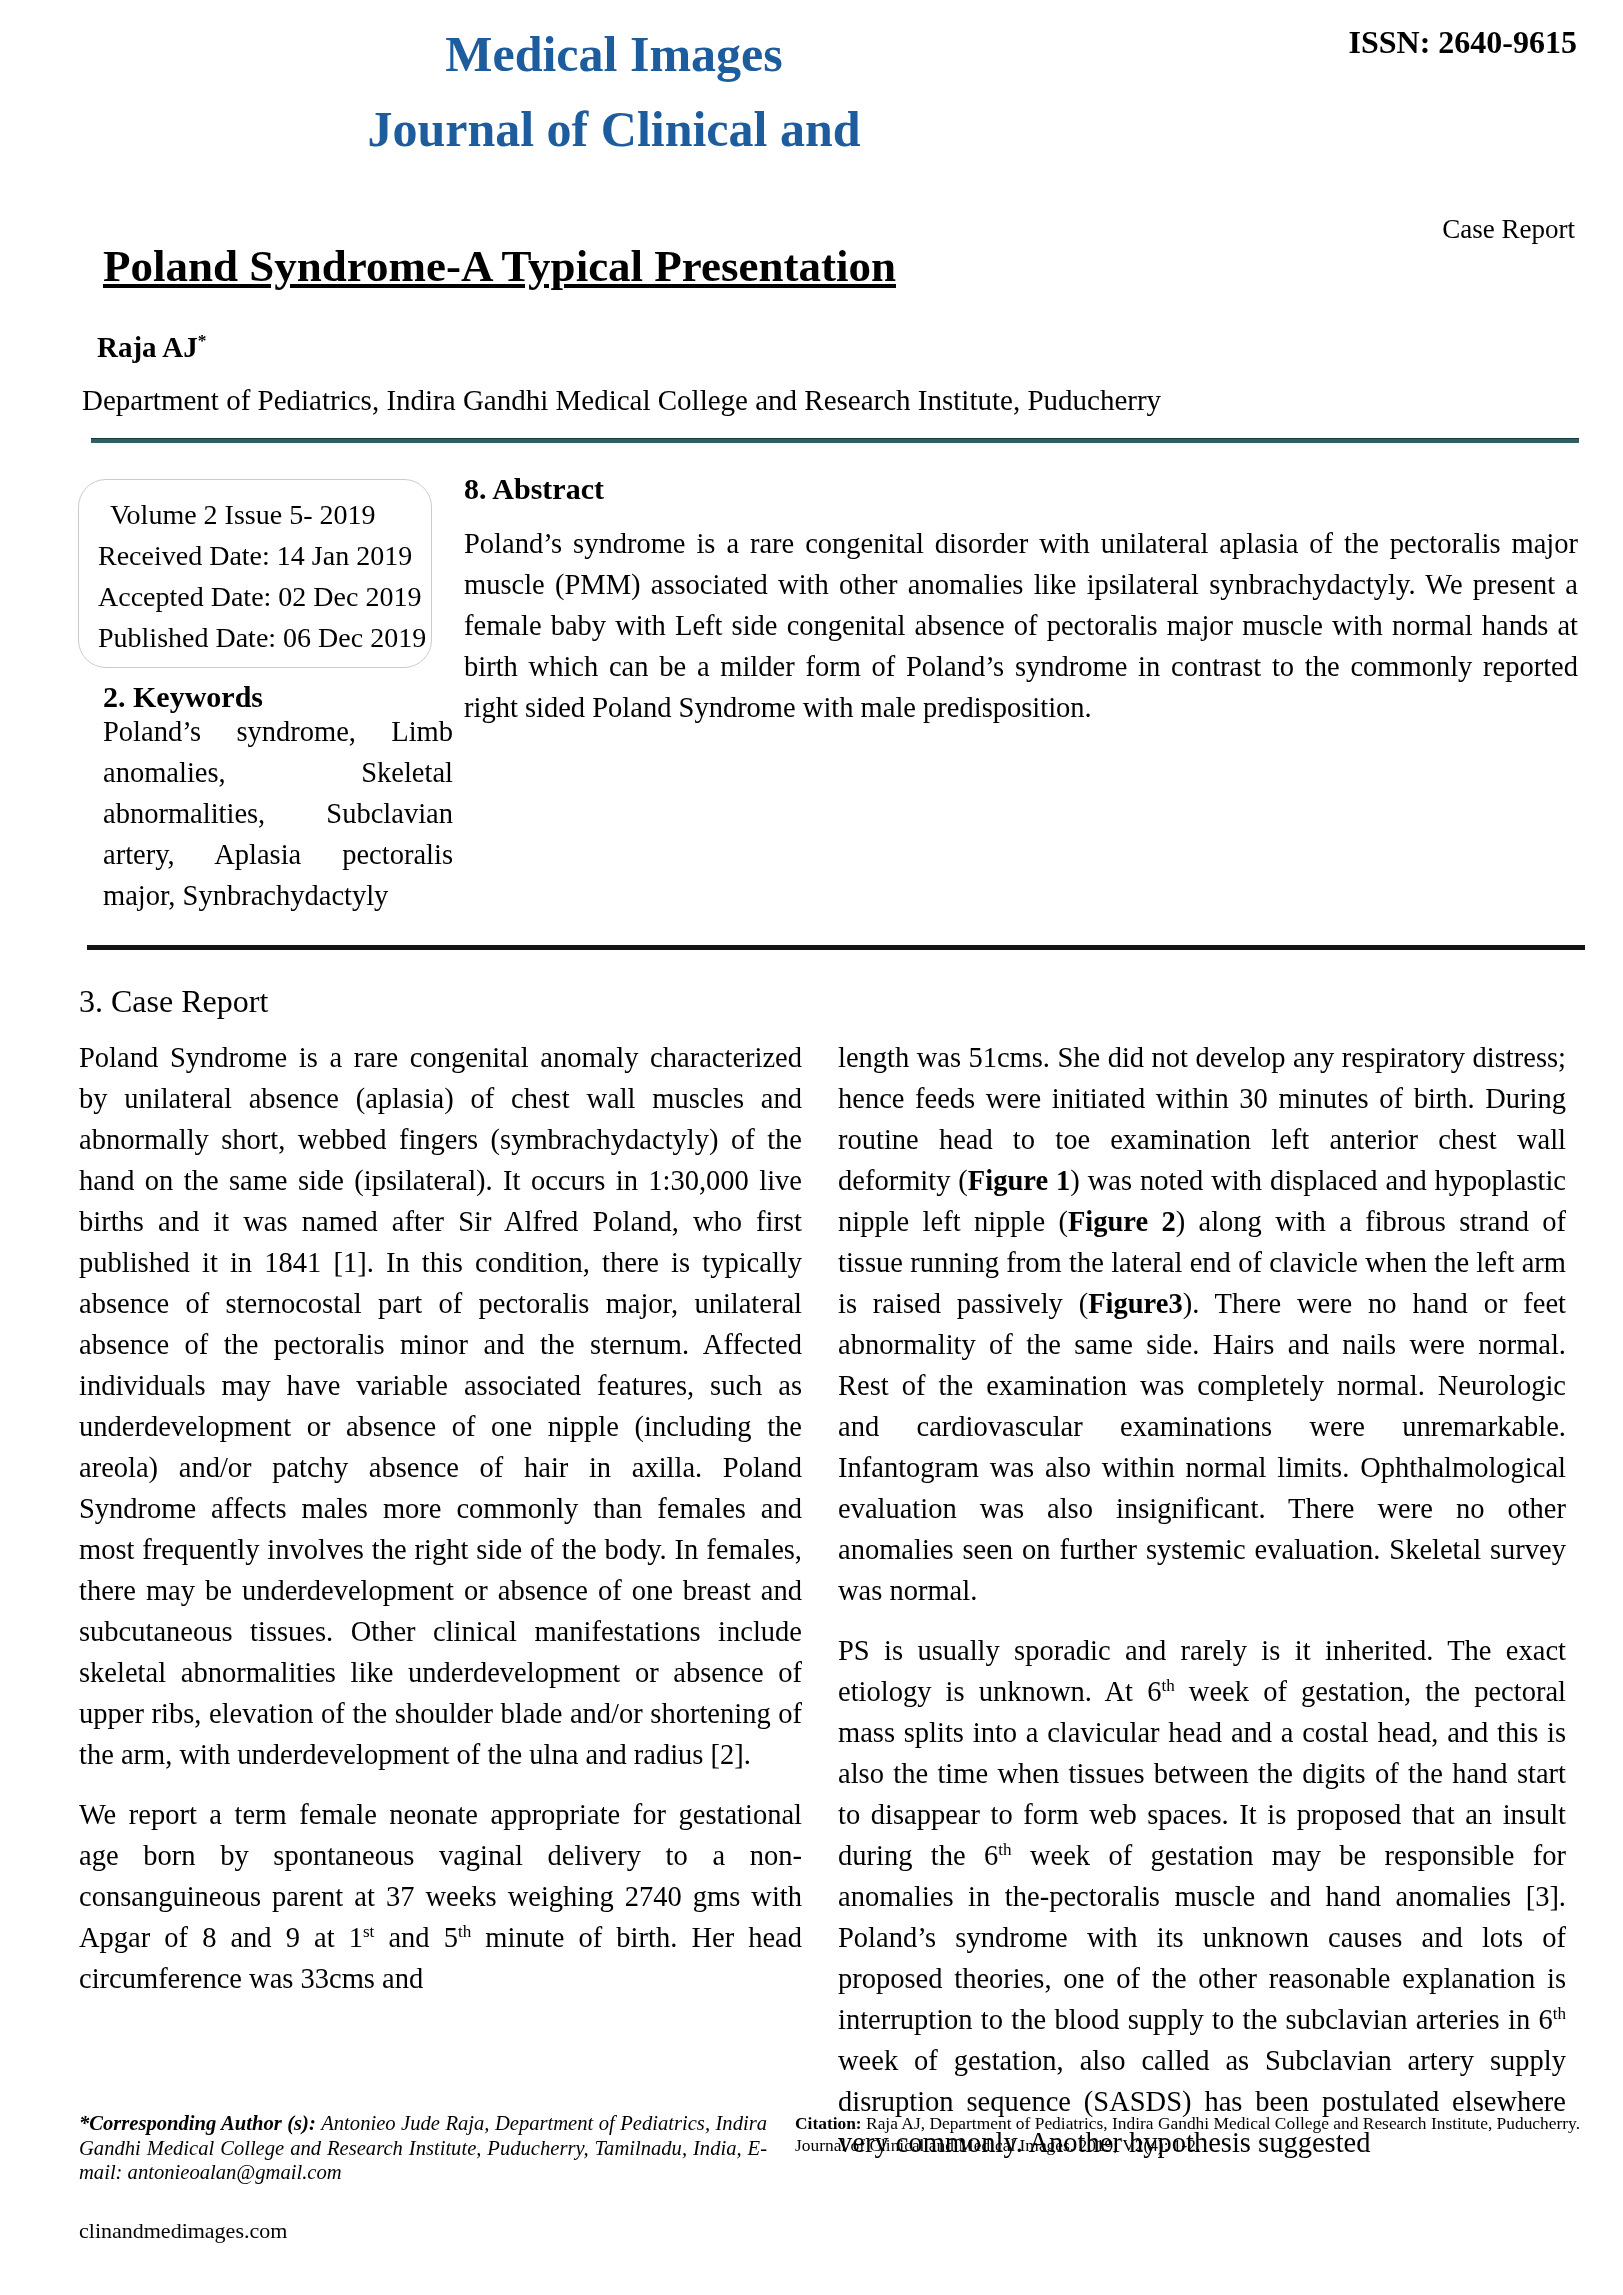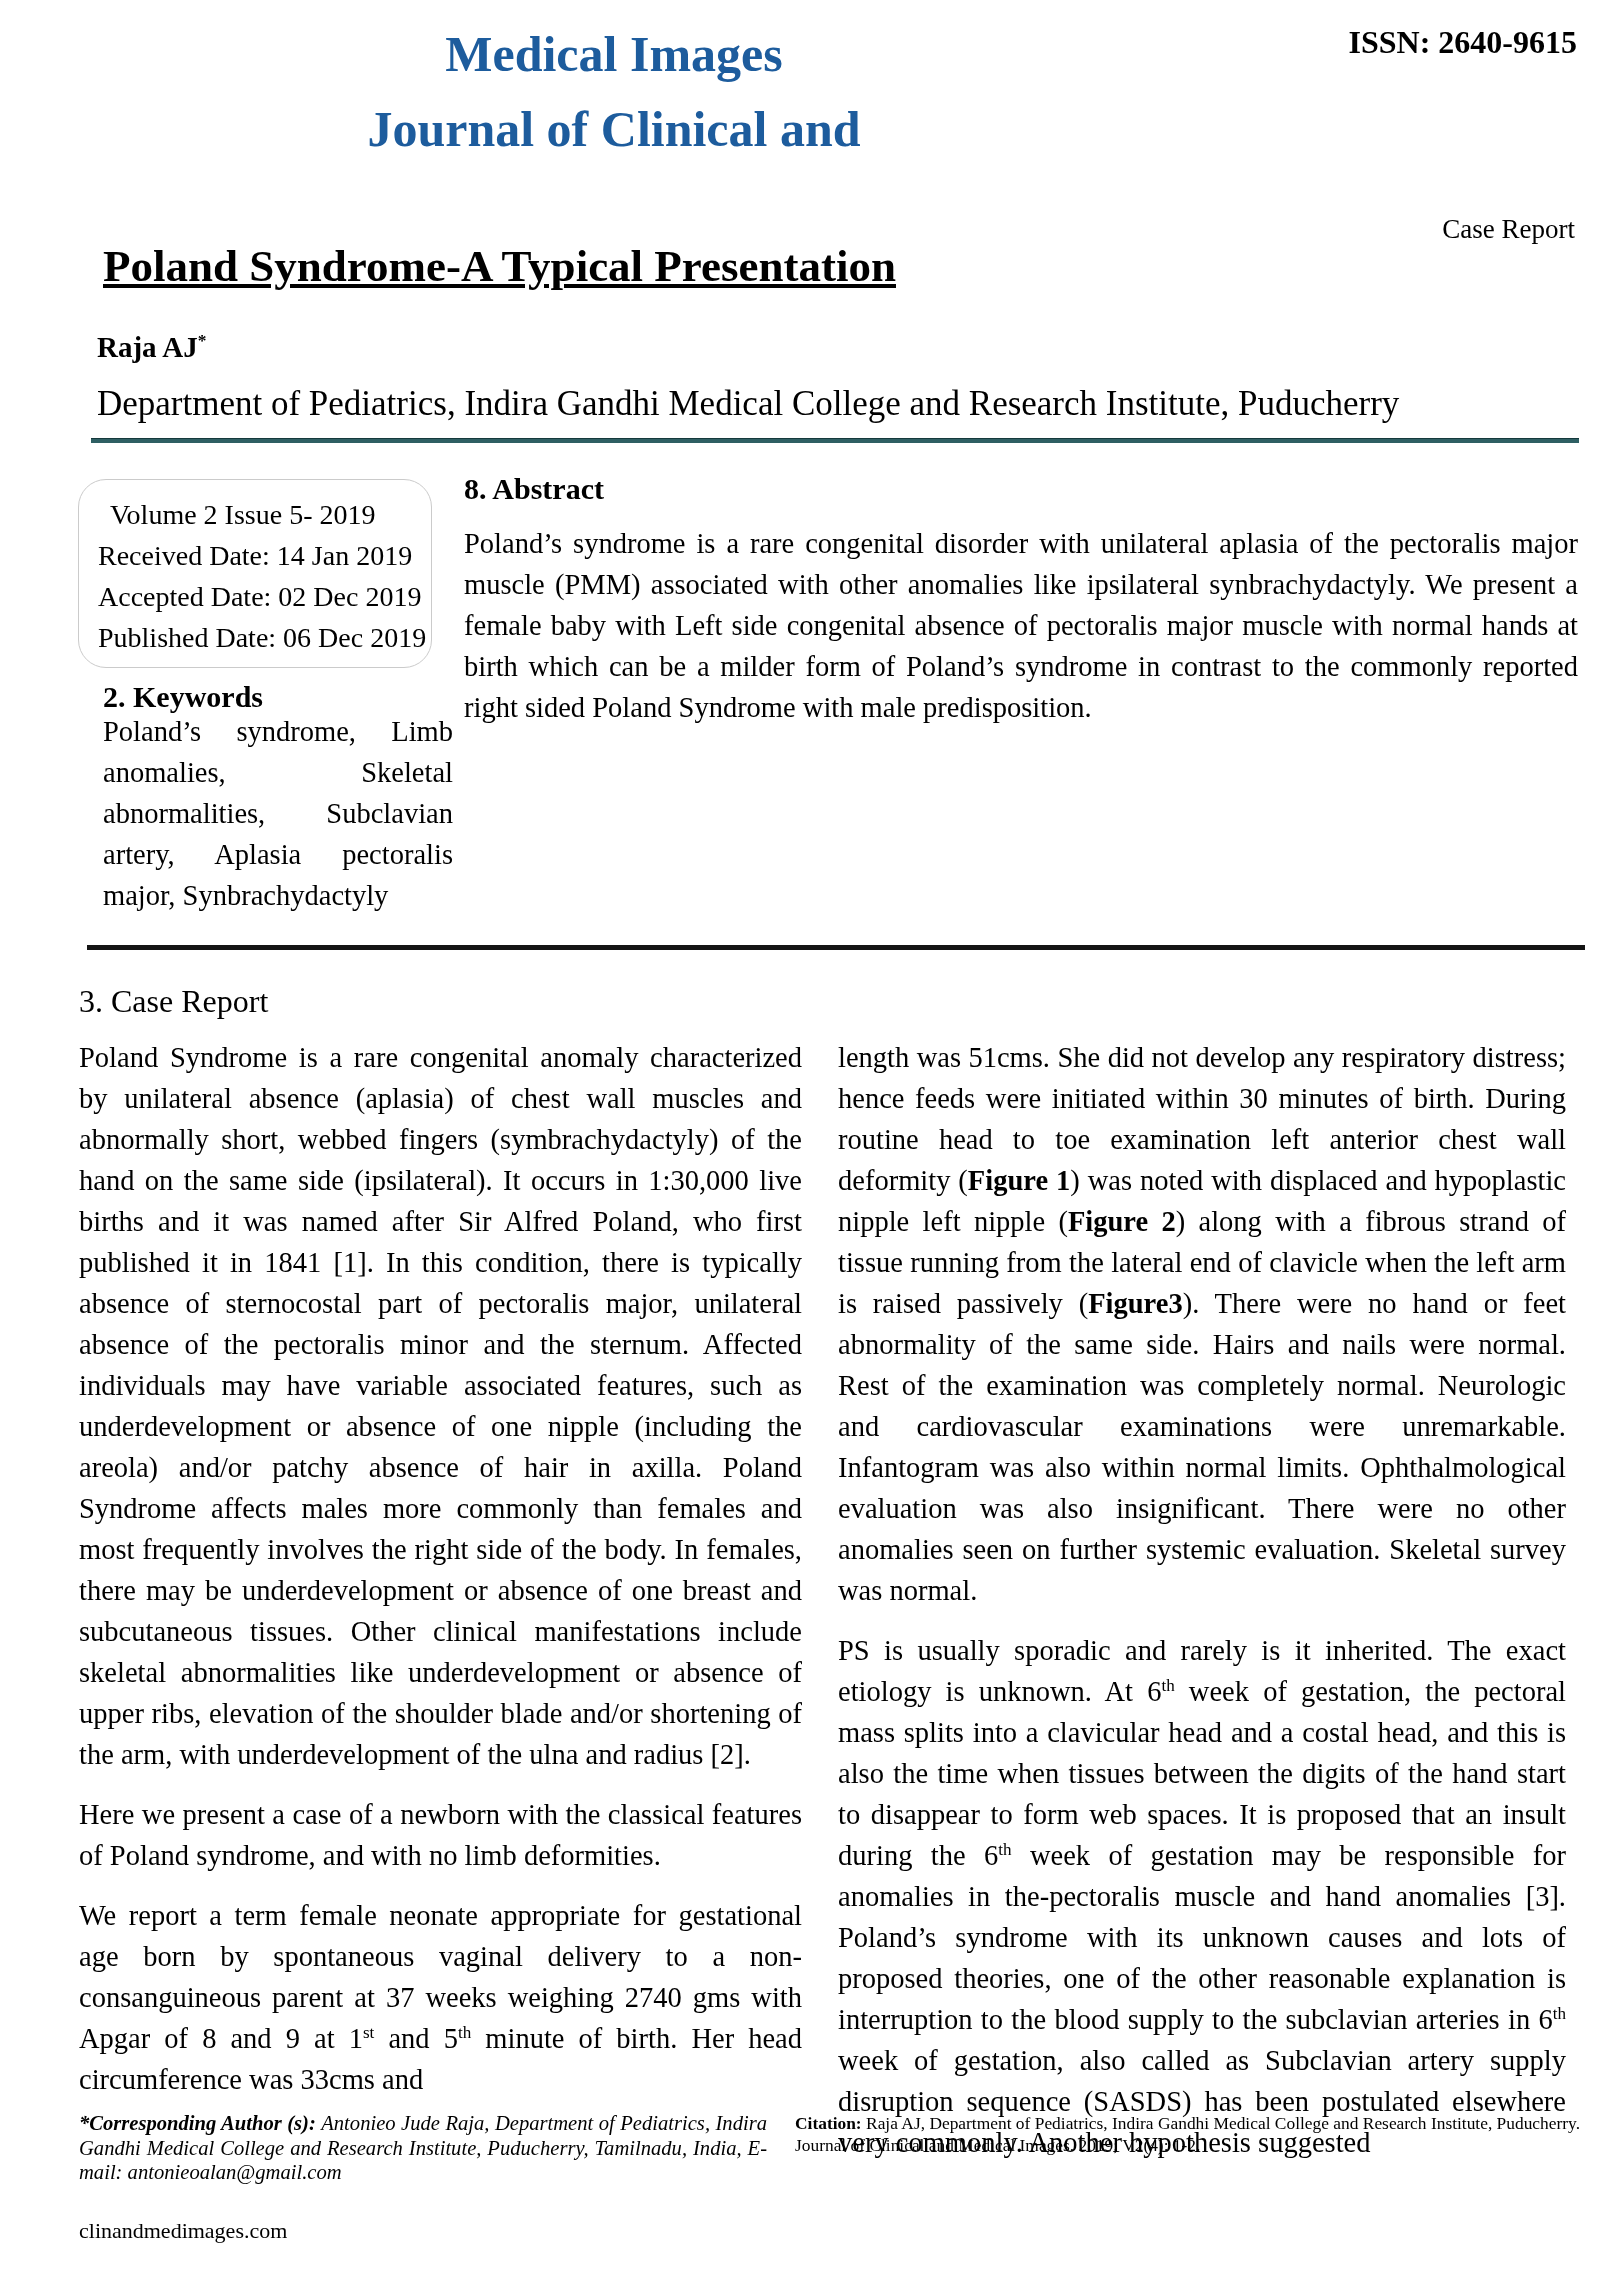--- a/index.html
+++ b/index.html
@@ -38,22 +38,22 @@
   }
   .article-title{
     left:95px;top:232px;width:1427px;
     font-size:45px;font-weight:bold;
   }
   .author-line{
     left:97px;top:331px;
     font-size:29px;font-weight:bold;
   }
   .affiliation{
-    left:97px;top:384px;width:1443px;
-    font-size:35px;
+    left:82px;top:384px;width:1443px;
+    font-size:29px;
   }
   .rule-teal{
     left:91px;top:438px;width:1488px;height:4px;
     background:var(--rule-teal);
     border-top:0.8px solid #16393c;
   }
   .meta-box{
     left:78px;top:479px;width:354px;height:189px;
     border:1.6px solid var(--box-border);
     border-radius:28px;
@@ -145,21 +145,20 @@
 
   <div class="abs sec-heading keywords-heading">2. Keywords</div>
   <div class="abs keywords-text">Poland’s syndrome, Limb anomalies, Skeletal abnormalities, Subclavian artery, Aplasia pectoralis major, Synbrachydactyly</div>
 
   <div class="abs rule-black"></div>
 
   <div class="abs case-heading">3. Case Report</div>
 
   <div class="abs body-col col-left">
     <p><span>Poland Syndrome is a rare congenital anomaly characterized by unilateral absence (aplasia) of chest wall muscles and abnormally short, webbed fingers (symbrachydactyly) of the hand on the same side (ipsilateral). It occurs in 1:30,000 live births and it was named after Sir Alfred Poland, who first published it in 1841 [1]. In this condition, there is typically absence of sternocostal part of pectoralis major, unilateral absence of the pectoralis minor and the sternum. Affected individuals may have variable associated features, such as underdevelopment or absence of one nipple (including the areola) and/or patchy absence of hair in axilla. Poland Syndrome affects males more commonly than females and most frequently involves the right side of the body. In females, there may be underdevelopment or absence of one breast and subcutaneous tissues. Other clinical manifestations include skeletal abnormalities like underdevelopment or absence of upper ribs, elevation of the shoulder blade and/or shortening of the arm, with underdevelopment of the ulna and radius [2].</span></p>
-    <p><span>Here we present a case of a newborn with the classical features of Poland syndrome, and with no limb deformities.</span></p>
     <p><span>We report a term female neonate appropriate for gestational age born by spontaneous vaginal delivery to a non-consanguineous parent at 37 weeks weighing 2740 gms with Apgar of 8 and 9 at 1</span><sup>st</sup><span> and 5</span><sup>th</sup><span> minute of birth. Her head circumference was 33cms and</span></p>
   </div>
 
   <div class="abs body-col col-right">
     <p><span>length was 51cms. She did not develop any respiratory distress; hence feeds were initiated within 30 minutes of birth. During routine head to toe examination left anterior chest wall deformity (</span><span style="font-weight: bold;">Figure 1</span><span>) was noted with displaced and hypoplastic nipple left nipple (</span><span style="font-weight: bold;">Figure 2</span><span>) along with a fibrous strand of tissue running from the lateral end of clavicle when the left arm is raised passively (</span><span style="font-weight: bold;">Figure3</span><span>). There were no hand or feet abnormality of the same side. Hairs and nails were normal. Rest of the examination was completely normal. Neurologic and cardiovascular examinations were unremarkable. Infantogram was also within normal limits. Ophthalmological evaluation was also insignificant. There were no other anomalies seen on further systemic evaluation. Skeletal survey was normal.</span></p>
     <p><span>PS is usually sporadic and rarely is it inherited. The exact etiology is unknown.  At 6</span><sup>th</sup><span> week of gestation, the pectoral mass splits into a clavicular head and a costal head, and this is also the time when tissues between the digits of the hand start to disappear to form web spaces. It is proposed that an insult during the 6</span><sup>th</sup><span> week of gestation may be responsible for anomalies in the-pectoralis muscle and hand anomalies [3]. Poland’s syndrome with its unknown causes and lots of proposed theories, one of the other reasonable explanation is interruption to the blood supply to the subclavian arteries in 6</span><sup>th</sup><span> week of gestation, also called as Subclavian artery supply disruption sequence (SASDS) has been postulated elsewhere very commonly. Another hypothesis suggested</span></p>
   </div>
 
   <div class="abs footer-corresponding"><span style="font-weight: bold; font-style: italic;">*Corresponding Author (s): </span><span style="font-style: italic;">Antonieo Jude Raja, Department of Pediatrics, Indira Gandhi Medical College and Research Institute, Puducherry, Tamilnadu, India, E-mail: antonieoalan@gmail.com</span></div>
 

